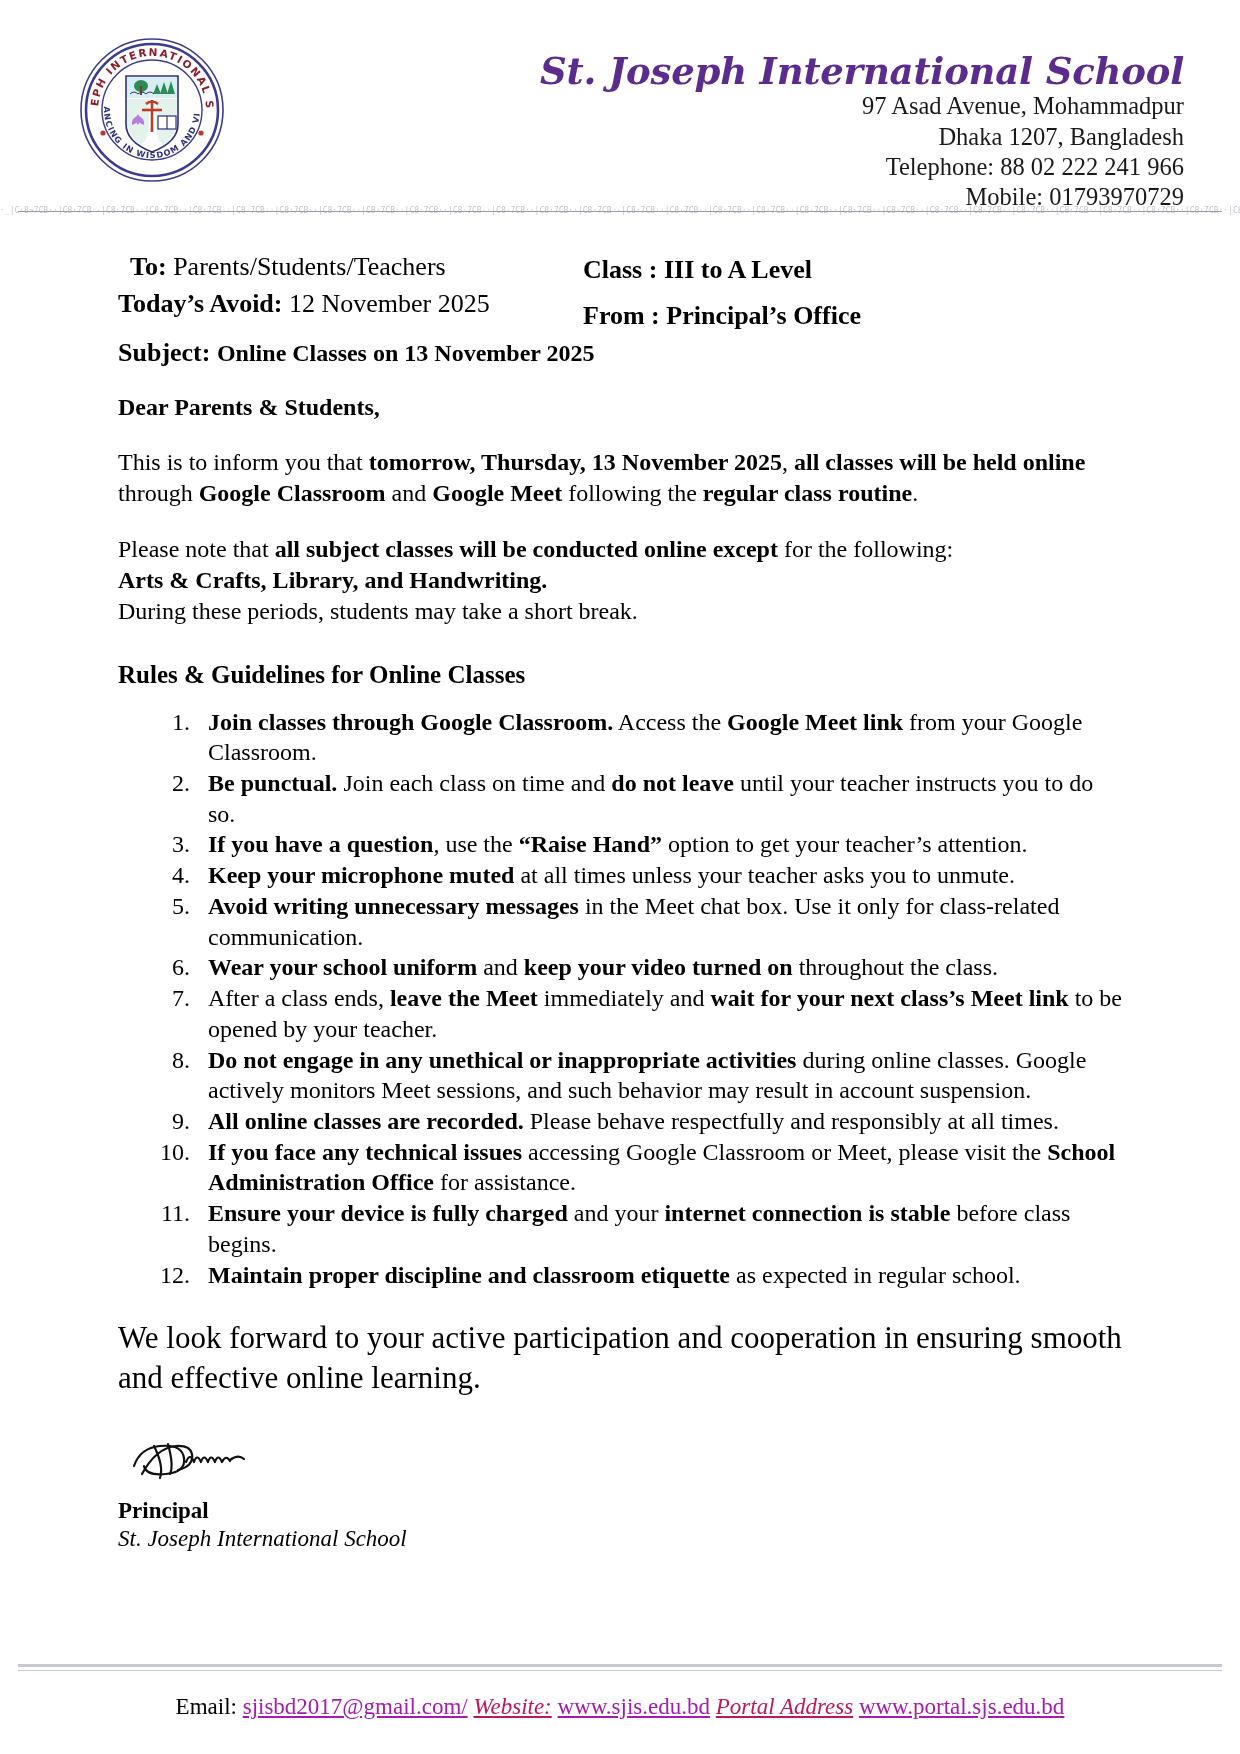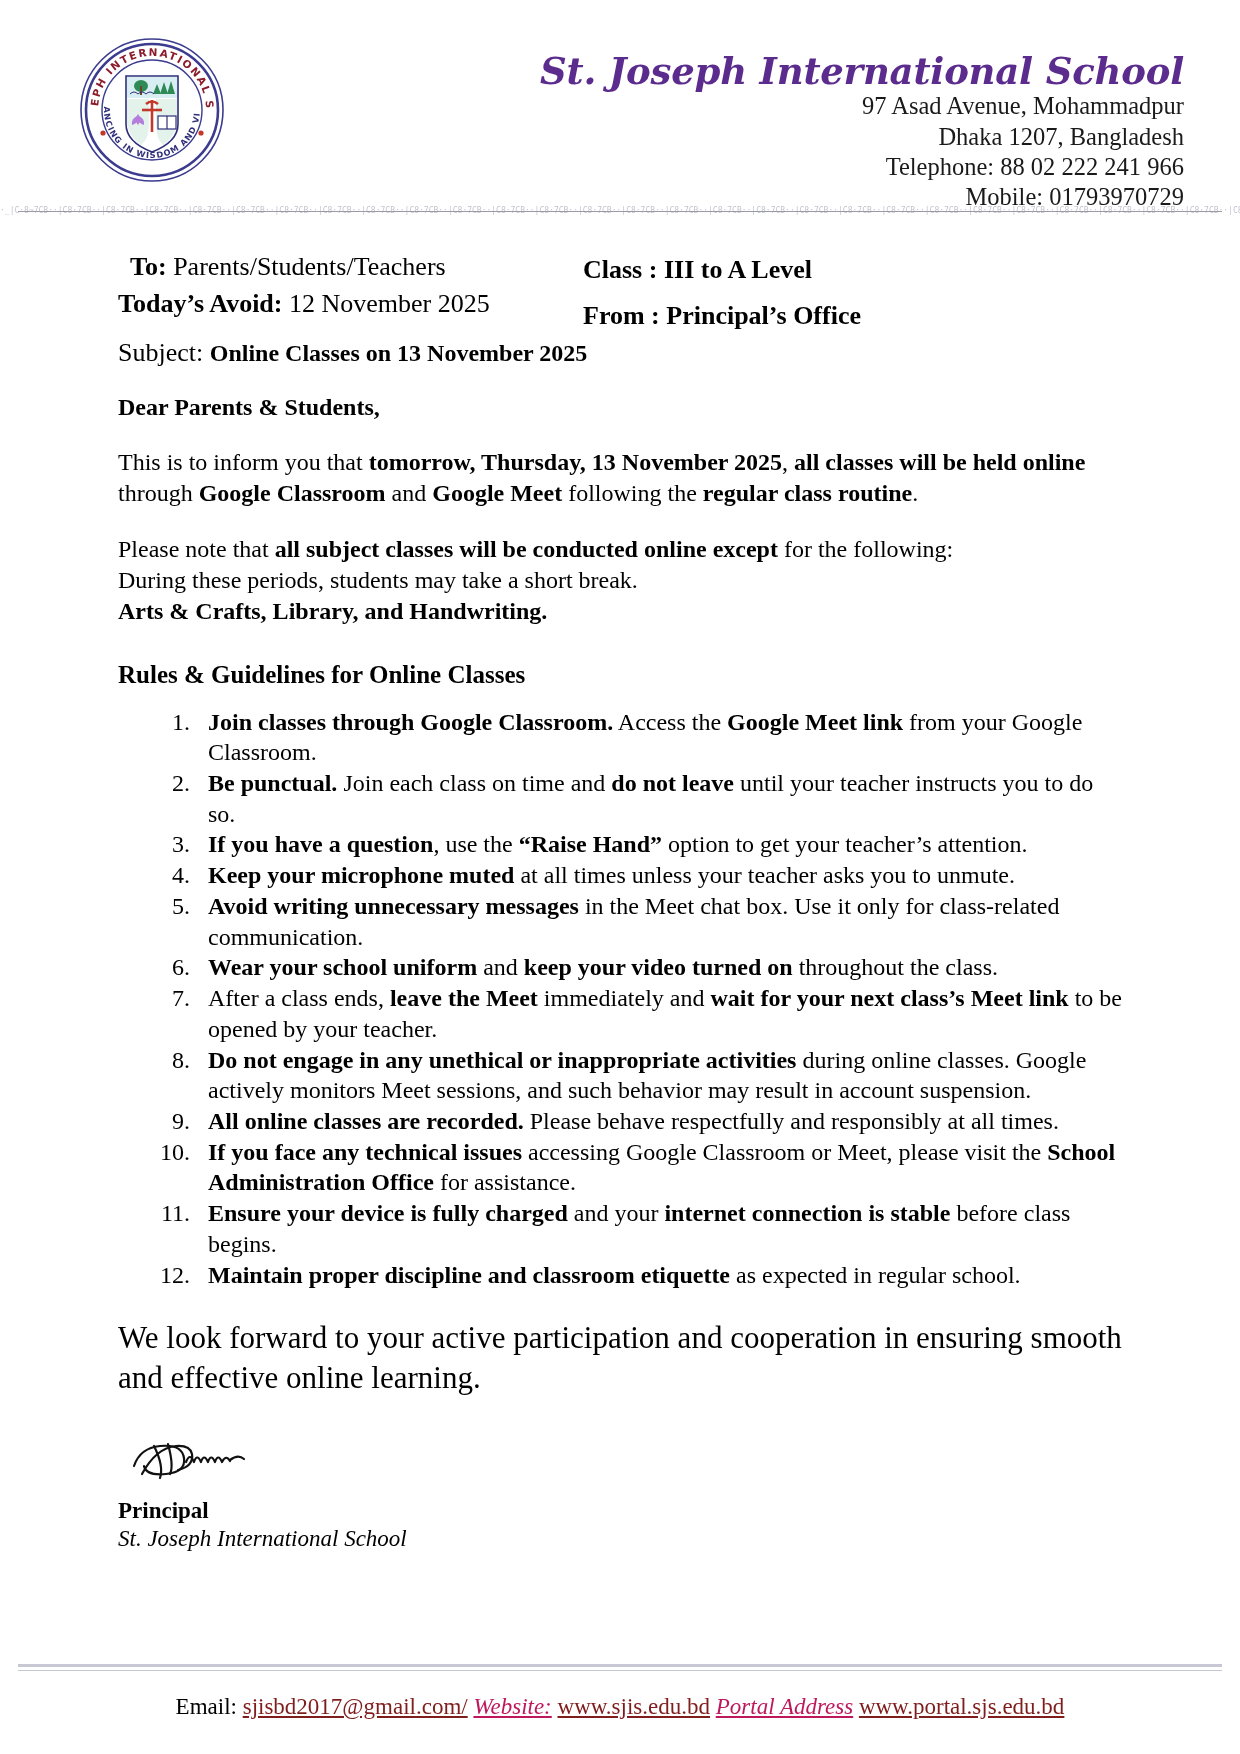--- a/index.html
+++ b/index.html
@@ -113,21 +113,21 @@
     white-space: nowrap;
   }
   .meta-line b { font-weight: bold; }
 
   .subject-line {
     font-size: 26px;
     margin-top: 2px;
     margin-bottom: 0;
     white-space: nowrap;
   }
-  .subject-line .lbl { font-weight: normal; }
+  .subject-line .lbl { font-weight: bold; }
   .subject-line .val { font-weight: bold; font-size: 24px; }
 
   .salutation {
     font-size: 24px;
     font-weight: bold;
     margin-top: 26px;
   }
 
   p.body-par {
     font-size: 24px;
@@ -209,21 +209,21 @@
     position: absolute;
     left: 0;
     top: 48px;
     width: 1240px;
     text-align: center;
     font-size: 23px;
     color: #000;
     white-space: nowrap;
   }
   .footer-text a {
-    color: #7f1d1d;
+    color: #a21caf;
     text-decoration: underline;
     margin-top: 48px;
   }
   .footer-text .plain-u {
     text-decoration: underline;
     color: #be185d;
     font-style: italic;
   }
 </style>
 </head>
@@ -318,24 +318,24 @@
 
     <div class="subject-line">
       <span class="lbl">Subject:</span>
       <span class="val">Online Classes on 13 November 2025</span>
     </div>
 
     <div class="salutation">Dear Parents &amp; Students,</div>
 
     <p class="body-par"><span>This is to inform you that </span><b>tomorrow, Thursday, 13 November 2025</b><span>, </span><b>all classes will be held online</b><span> through </span><b>Google Classroom</b><span> and </span><b>Google Meet</b><span> following the </span><b>regular class routine</b><span>.</span></p>
     <p class="body-par"><span>Please note that </span><b>all subject classes will be conducted online except</b><span> for the following:</span></p>
-    <p class="body-par tight">During these periods, students may take a short break.</p>
     <p class="body-par tight">
       <b>Arts &amp; Crafts, Library, and Handwriting.</b>
     </p>
+    <p class="body-par tight">During these periods, students may take a short break.</p>
 
     <div class="rules-heading">Rules &amp; Guidelines for Online Classes</div>
 
     <ol class="rules">
         <li><b>Join classes through Google Classroom.</b><span> Access the </span><b>Google Meet link</b><span> from your Google Classroom.</span></li>
         <li><b>Be punctual.</b><span> Join each class on time and </span><b>do not leave</b><span> until your teacher instructs you to do so.</span></li>
         <li><b>If you have a question</b><span>, use the </span><b>“Raise Hand”</b><span> option to get your teacher’s attention.</span></li>
         <li><b>Keep your microphone muted</b><span> at all times unless your teacher asks you to unmute.</span></li>
         <li><b>Avoid writing unnecessary messages</b><span> in the Meet chat box. Use it only for class-related communication.</span></li>
         <li><b>Wear your school uniform</b><span> and </span><b>keep your video turned on</b><span> throughout the class.</span></li>

